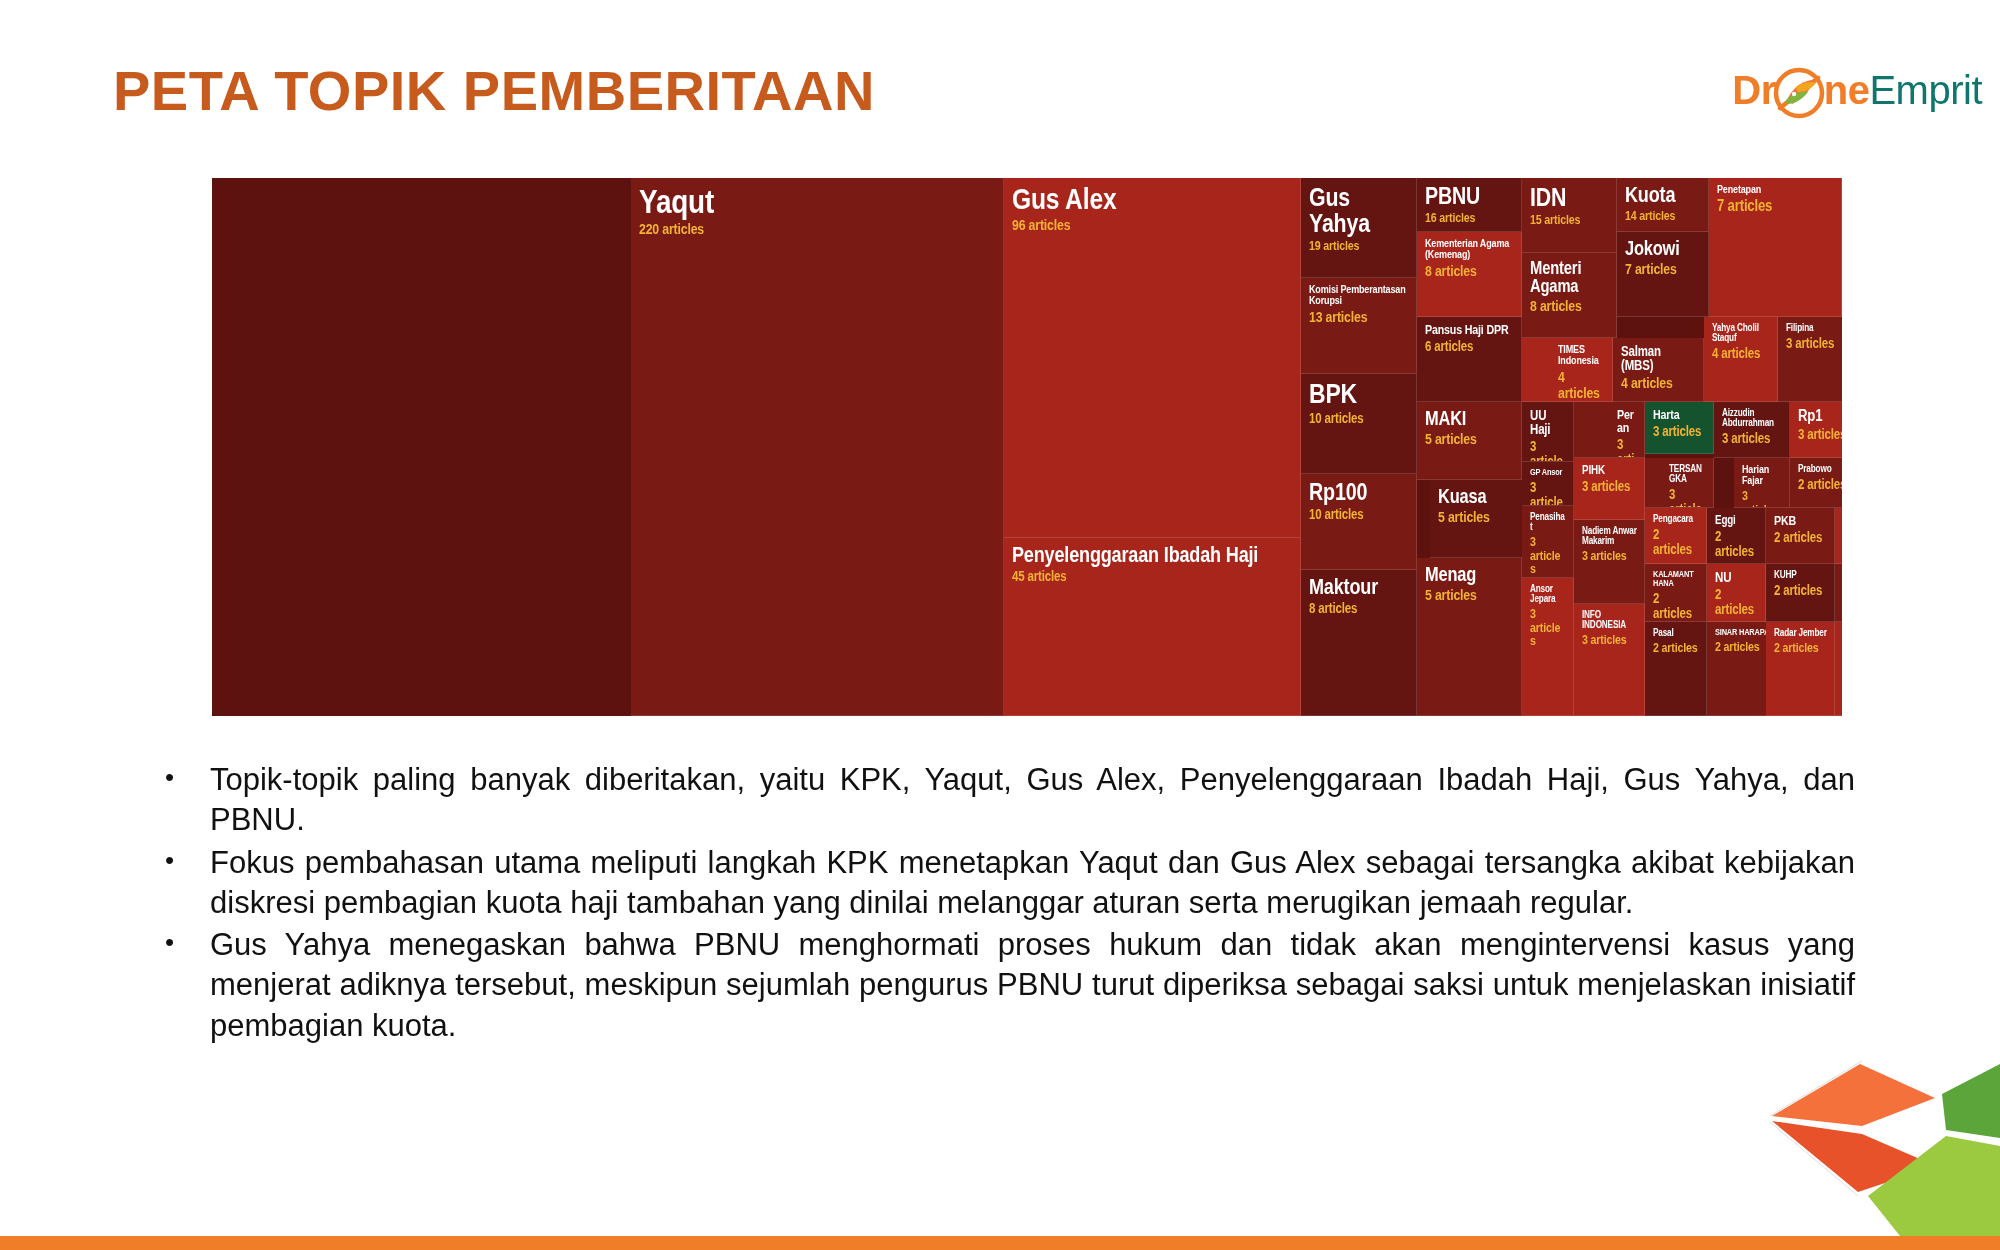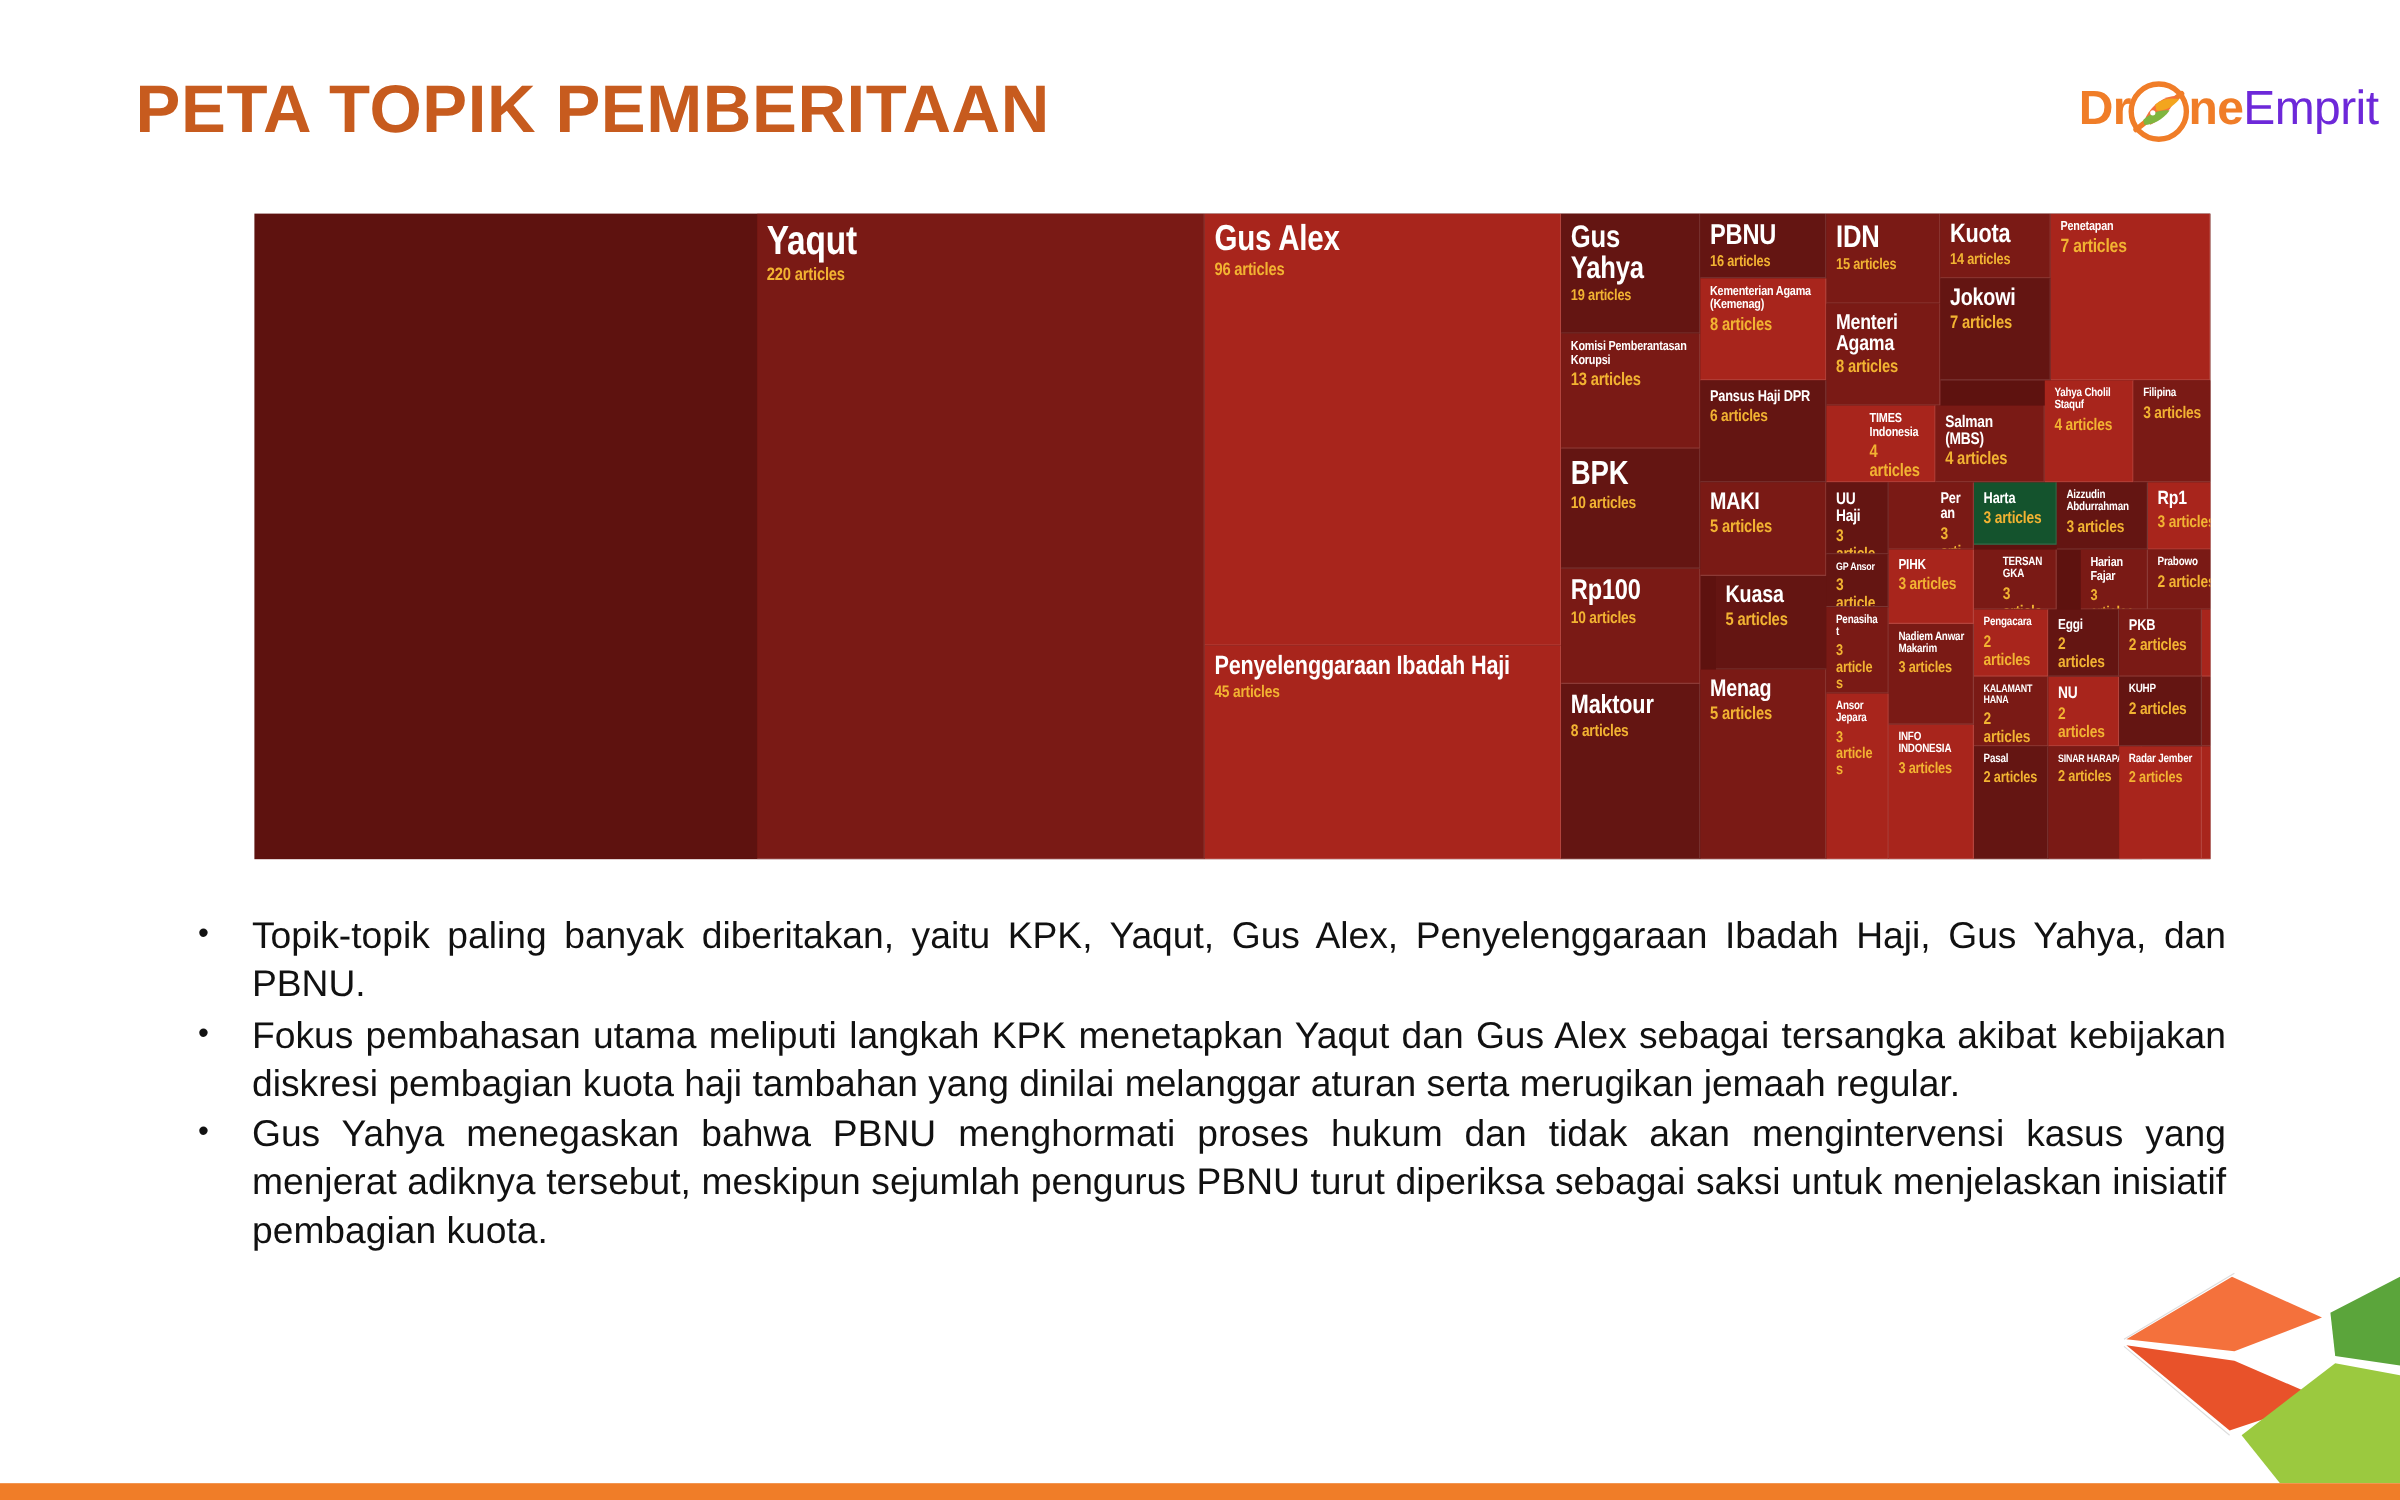--- a/index.html
+++ b/index.html
@@ -20,21 +20,21 @@
   #logo{
     position:absolute;right:18px;top:62px;
     height:62px;display:flex;align-items:center;
   }
   #logo .logo-text{
     font-size:40px;letter-spacing:-0.5px;white-space:nowrap;
     line-height:1;
   }
   #logo .lt-dr{color:#F07D28;font-weight:bold;}
   #logo .lt-ne{color:#F07D28;font-weight:bold;}
-  #logo .lt-emprit{color:#6d28d9;font-weight:400;}
+  #logo .lt-emprit{color:#0f766e;font-weight:400;}
   #logo .logo-mark{
     position:relative;width:58px;height:58px;display:inline-block;
     vertical-align:middle;margin:0 -4px 0 -6px;
   }
   
   #treemap{
     position:absolute;left:212px;top:178px;
     width:1630px;height:538px;
     background:#5E120F;overflow:hidden;
   }

